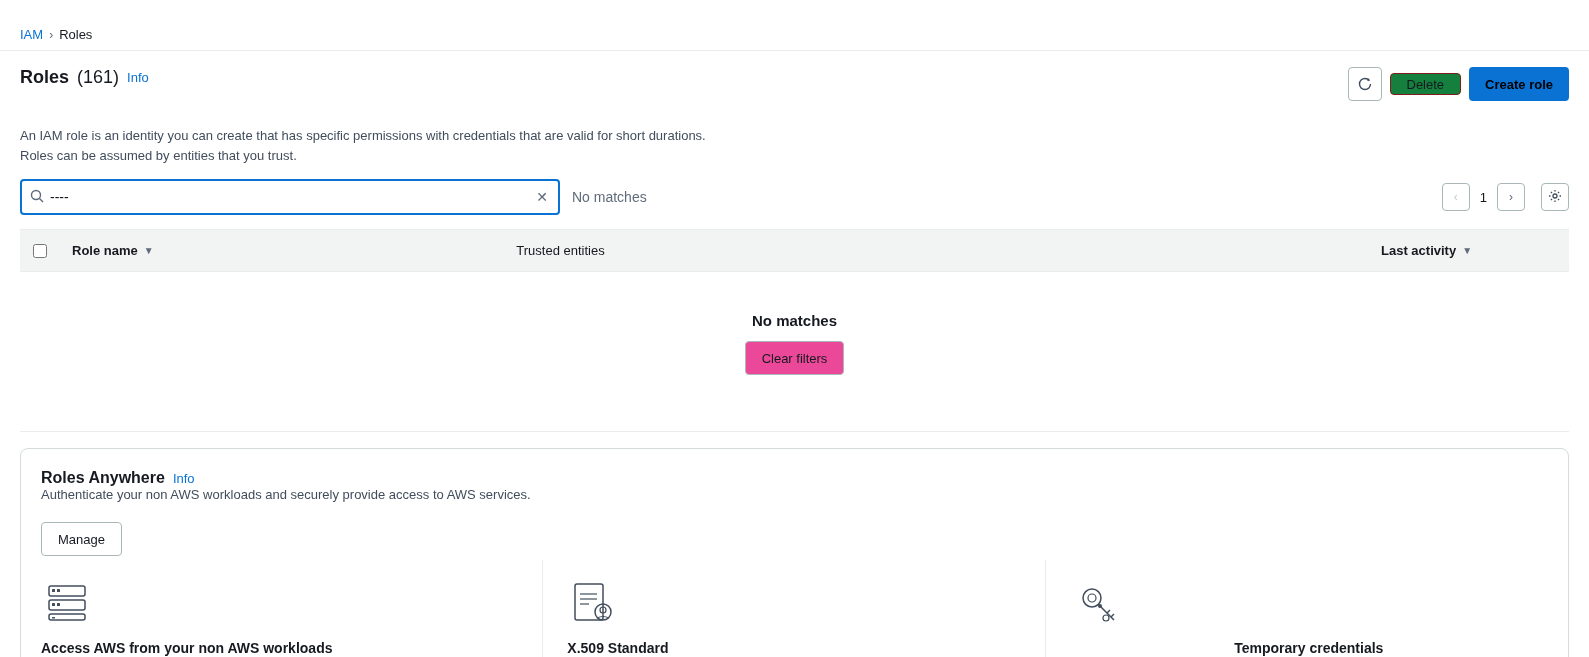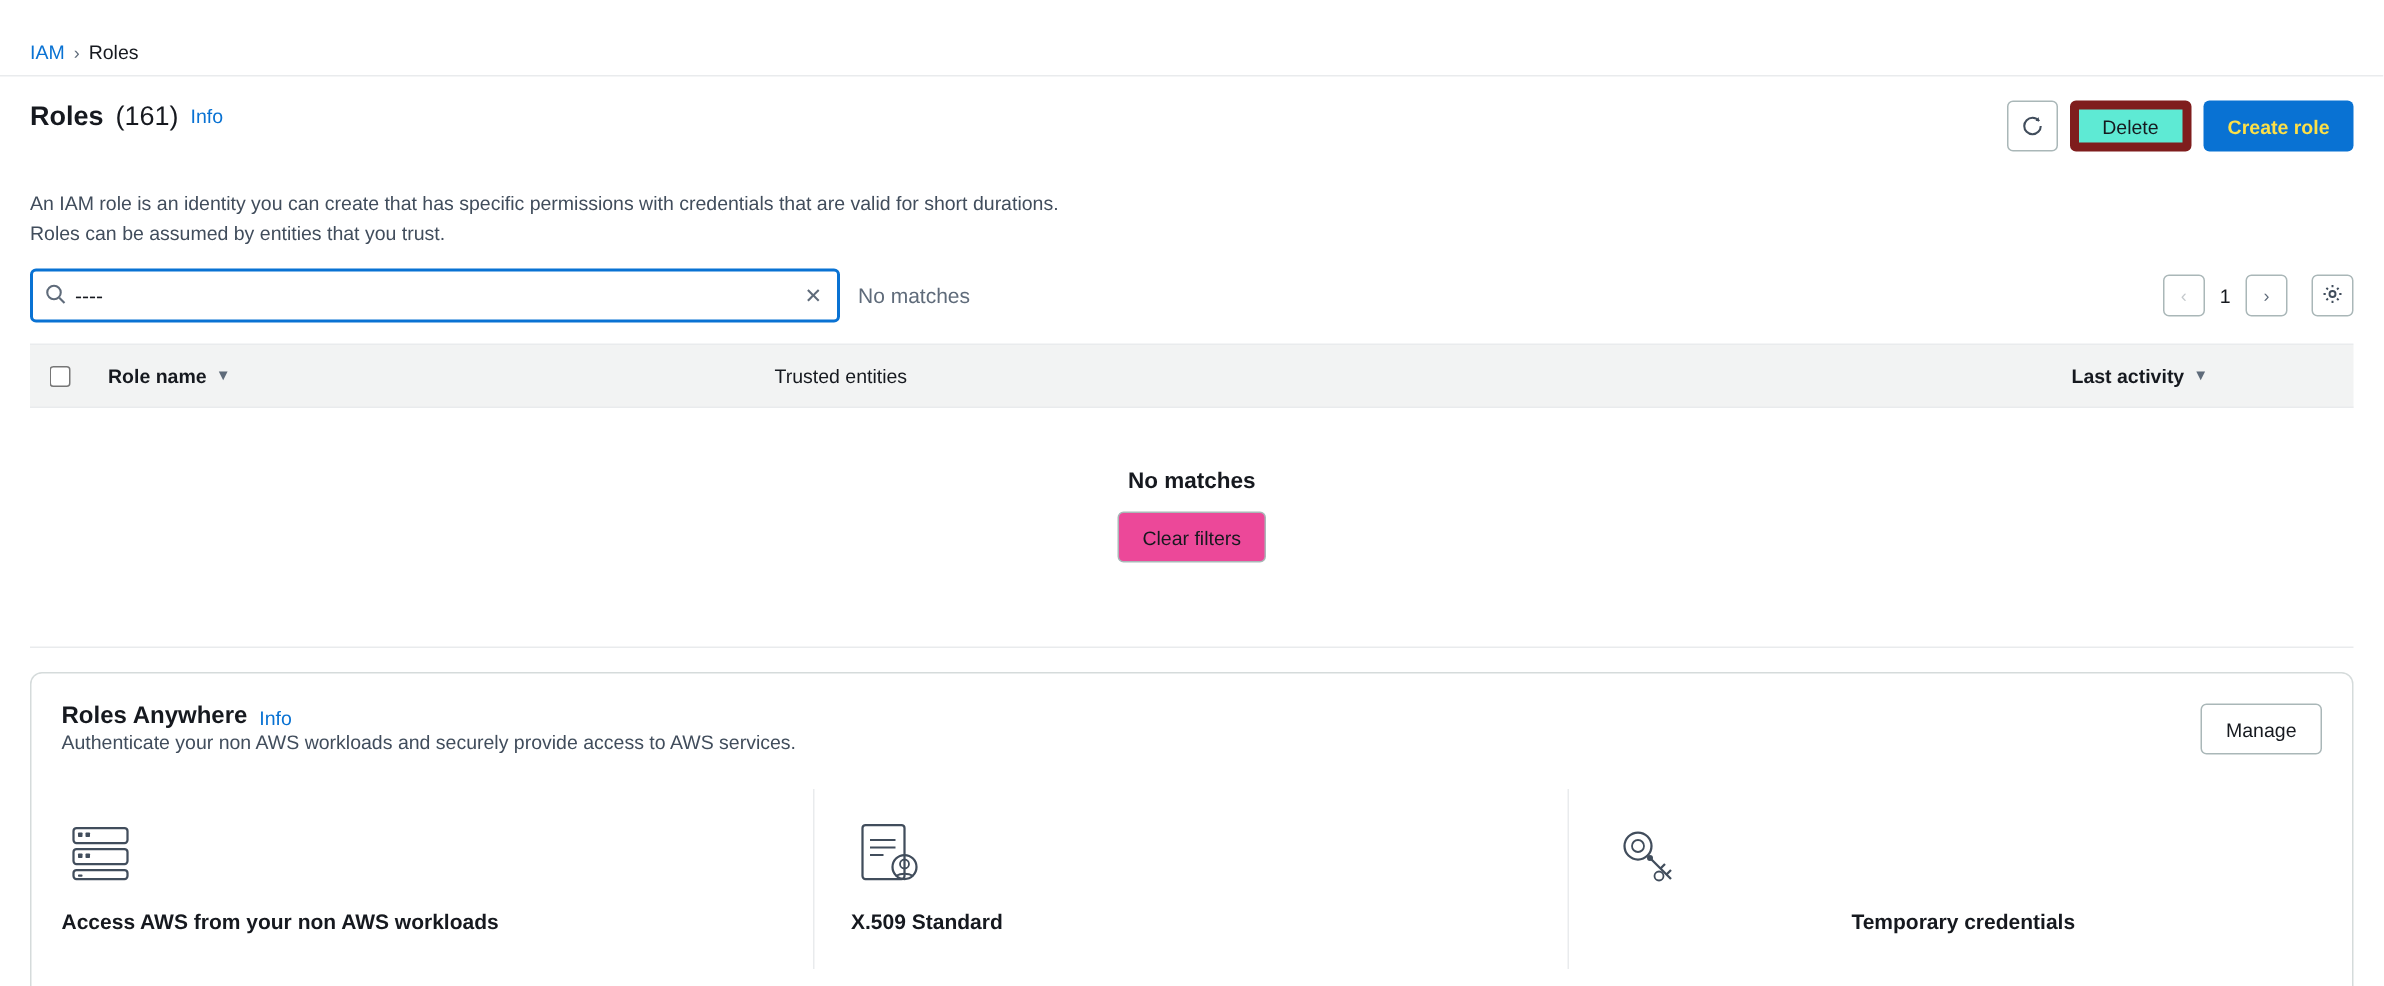--- a/index.html
+++ b/index.html
@@ -80,38 +80,38 @@
       border-radius: 4px;
       background: #fff;
       cursor: pointer;
       display: flex;
       align-items: center;
       justify-content: center;
       color: #414d5c;
       font-size: 16px;
     }
     .btn-secondary {
-      height: 34px;
+      height: 22px;
       padding: 0 16px;
-      border: 6px solid #7f1d1d;
-      border-radius: 4px;
-      background: #5eead4;
+      border: 1px solid #7f1d1d;
+      border-radius: 4px;
+      background: #15803d;
       cursor: pointer;
       font-size: 13px;
       color: #16191f;
     }
     .btn-primary {
       height: 34px;
       padding: 0 16px;
       border: none;
       border-radius: 4px;
       background: #0972d3;
       cursor: pointer;
       font-size: 13px;
-      color: #fde047;
+      color: #000000;
       font-weight: 600;
     }
 
     
     .search-row {
       display: flex;
       align-items: center;
       gap: 12px;
       margin-bottom: 0;
     }
@@ -281,20 +281,21 @@
       border: 1px solid #d5dbdb;
       border-radius: 8px;
       padding: 20px;
       margin-top: 8px;
     }
     .roles-anywhere-header {
       display: flex;
       justify-content: space-between;
       align-items: flex-start;
       margin-bottom: 4px;
+      flex-direction: column;
     }
     .roles-anywhere-title-row {
       display: flex;
       align-items: center;
       gap: 8px;
     }
     .roles-anywhere-title {
       font-size: 16px;
       font-weight: 700;
     }

